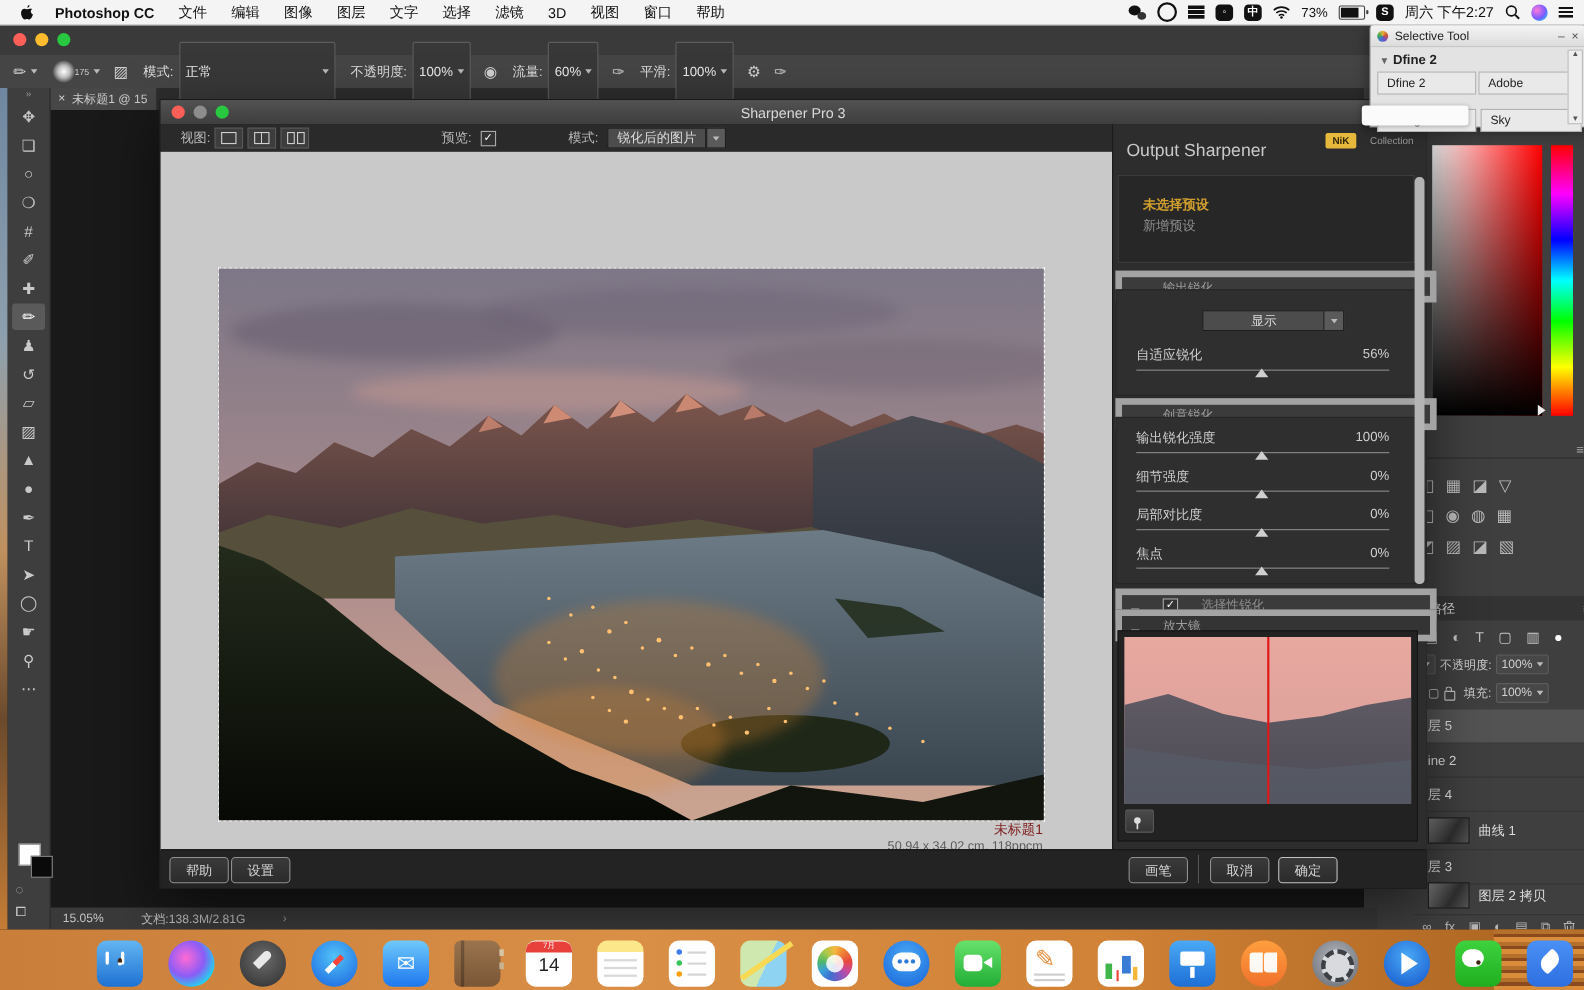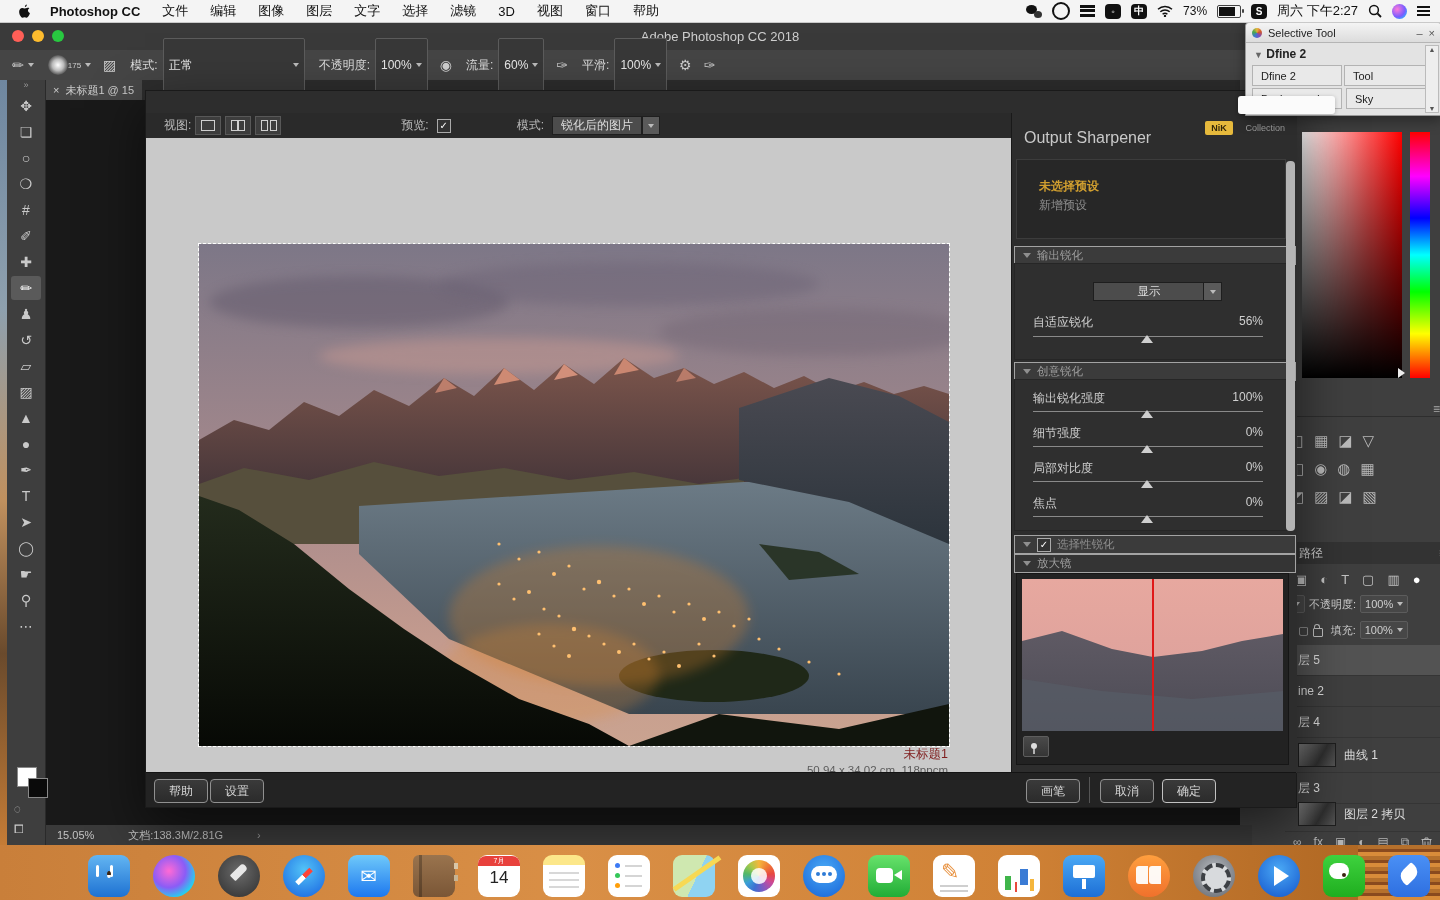--- a/index.html
+++ b/index.html
@@ -88,21 +88,21 @@
   .mdd-a{background:#5a5a5a;border:1px solid #1f1f1f;height:17px;width:16px;display:flex;align-items:center;justify-content:center}
   .shtoolbtn{width:25px;height:19px;background:linear-gradient(#484848,#333);border:1px solid #5e5e5e;border-radius:2px;margin-left:5px;display:flex;align-items:center;justify-content:center;color:#ddd;font-size:12px}
   .preview{position:absolute;left:0;top:47px;width:865px;height:635px;background:#c9c9c9}
   .pimg{position:absolute;left:52px;top:105px;width:750px;height:502px;border:1px dashed #555;outline:1px dashed #fff;outline-offset:-1px}
   .pimg svg{display:block;width:100%;height:100%}
   .imginfo{position:absolute;right:63px;text-align:right;color:#7f1d1d}
   .sidebar{position:absolute;left:865px;top:22px;width:285px;bottom:34px;background:#2d2d2d;border-left:1px solid #191919}
   .nikbadge{position:absolute;right:64px;top:8px;width:28px;height:14px;background:#e6b93c;color:#33270a;font-weight:bold;font-size:9px;text-align:center;line-height:14px;border-radius:2px}
   .shtitle{position:absolute;left:12px;top:16px;font-size:16px;color:#c9c9c9}
   .presetbox{position:absolute;left:4px;top:46px;width:268px;height:78px;background:#272727;border:1px solid #3c3c3c}
-  .secbar{position:absolute;left:2px;width:272px;height:17px;background:#3b3b3b;border:1px solid #a3a3a3;display:flex;align-items:center;color:#9d9d9d;font-size:11.5px;gap:6px;padding-left:8px}
+  .secbar{position:absolute;left:2px;width:272px;height:17px;background:#3b3b3b;border:6px solid #a3a3a3;display:flex;align-items:flex-end;color:#9d9d9d;font-size:11.5px;gap:21px;padding-left:8px}
   .tri{border-left:4px solid transparent;border-right:4px solid transparent;border-top:5px solid #8f8f8f}
   .grpbox{position:absolute;left:2px;width:272px;background:#2f2f2f;border:1px solid #262626}
   .ddisp{position:absolute;left:78px;width:110px;height:17px;background:#4c4c4c;border:1px solid #1e1e1e;color:#ddd;display:flex;align-items:center;justify-content:center;font-size:11.5px}
   .ddisp-a{position:absolute;left:188px;width:17px;height:17px;background:#5a5a5a;border:1px solid #1e1e1e;display:flex;align-items:center;justify-content:center}
   .srow{position:absolute;left:18px;width:230px;color:#cfcfcf;font-size:12px}
   .srow .v{position:absolute;right:0;top:0;color:#cfcfcf}
   .track{position:absolute;left:18px;width:230px;height:1px;background:#8a8a8a}
   .thumbu{position:absolute;top:-1px;border-left:6px solid transparent;border-right:6px solid transparent;border-bottom:8px solid #cfcfcf}
   .loupe{position:absolute;left:4px;top:478px;width:271px;height:190px;background:#222;border:1px solid #161616}
   .loupe svg{position:absolute;left:5px;top:5px}
@@ -227,21 +227,20 @@
       </svg>
     <span class="siri-dot"></span>
     <span class="mlines"></span>
   </span>
 </div>
 
 <div class="abs ps-title">
   <span class="tl" style="left:12px;background:#ff5f57"></span>
   <span class="tl" style="left:32px;background:#febc2e"></span>
   <span class="tl" style="left:52px;background:#28c840"></span>
-  <span class="t">Adobe Photoshop CC 2018</span>
 </div>
 
 <div class="abs ps-opts">
   <span class="gliph" style="margin-left:12px">✏</span>
     <span class="vtick"></span>
   <span class="brushprev"></span>
   <span class="brushnum">175</span>
     <span class="vtick"></span>
   <span class="gliph">▨</span>
   <span class="opt-gap">模式:</span>
@@ -400,20 +399,26 @@
     <span>◐</span>
     <span>▤</span>
     <span>⧉</span>
     <svg width="11" height="13" viewBox="0 0 11 13">
         <path d="M1.5 3.5h8l-.8 8.5h-6.4Z M0.5 3.5h10 M4 3.5V2h3v1.5 M4 5.5v4.5 M7 5.5v4.5" stroke="#b5b5b5" fill="none"></path>
       </svg>
   </div>
 </div>
 
 <div class="abs shw">
+  <div class="tb">
+    <span class="tl" style="left:10px;top:5px;background:#ff5f57"></span>
+    <span class="tl" style="left:30px;top:5px;background:#8d8d8d"></span>
+    <span class="tl" style="left:50px;top:5px;background:#28c840"></span>
+    <span class="t">Sharpener Pro 3</span>
+  </div>
   <div class="shtool">
     <span style="margin-left:18px">视图:</span>
     <span class="viewbtn">
         <span class="vb-in"></span>
       </span>
     <span class="viewbtn">
         <span class="vb-in split"></span>
       </span>
     <span class="viewbtn">
         <span class="vb-in2"></span>
@@ -637,23 +642,23 @@
     <span class="nikdot"></span>
     <span>Selective Tool</span>
     <span style="margin-left:auto;color:#555">–</span>
     <span style="color:#555">×</span>
   </div>
   <div style="padding:4px 8px;font-weight:bold;font-size:12px">
     <span style="font-size:9px;color:#666">▼</span> <span>Dfine 2</span>
   </div>
   <div style="display:flex;padding-left:6px;gap:2px">
     <span class="stbtn" style="width:72px">Dfine 2</span>
-    <span class="stbtn" style="width:74px">Tool</span>
-  </div>
-  <div style="display:flex;padding-left:6px;gap:4px;margin-top:2px">
+    <span class="stbtn" style="width:74px">Adobe</span>
+  </div>
+  <div style="display:flex;padding-left:6px;gap:4px;margin-top:13px">
     <span class="stbtn" style="width:72px">Background</span>
     <span class="stbtn" style="width:74px">Sky</span>
   </div>
   <div class="stscroll">
       <span>▲</span>
       <span>▼</span>
     </div>
 </div>
 <div class="abs whitebox"></div>
 

